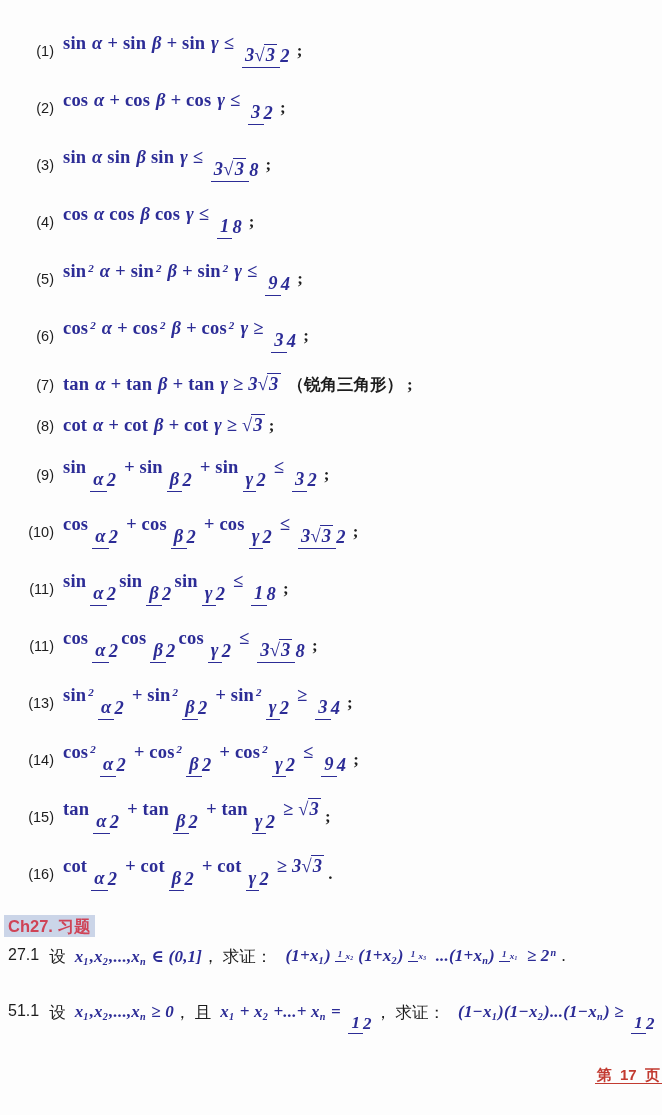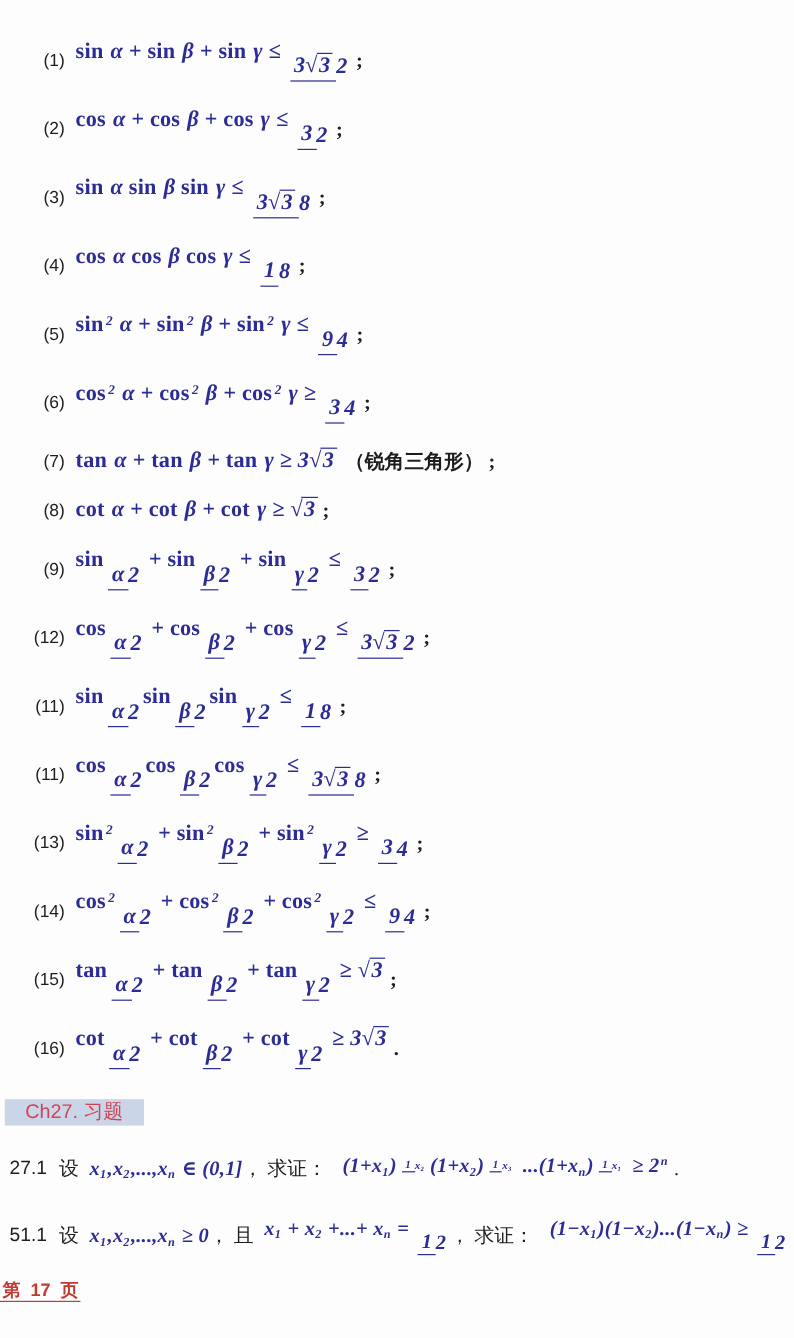--- a/index.html
+++ b/index.html
@@ -26,28 +26,28 @@
   .sqrt{white-space:nowrap}
   .rsign{font-style:normal}
   .rd{border-top:1.7px solid currentColor;padding:0 2px;margin-left:-1px}
   .sup{display:inline-block;position:relative;top:-0.5em;font-size:60%;margin:0 1px}
   .sup.fsup{top:-1.02em;font-size:54%}
   .sub{display:inline-block;position:relative;top:0.3em;font-size:60%;margin-right:1px}
   .note{margin-left:7px;font-size:16.5px;color:var(--ink);font-weight:600}
   .punct{margin-left:4px;font-size:17px;color:var(--ink);font-weight:600}
   .ex-heading{margin:14px 0 8px 4px}
   .ex-heading .hl{background:var(--hl);color:var(--red);
-        font-family:"Liberation Sans",sans-serif;font-weight:400;
-        font-size:16.5px;padding:2px 17px}
-  .exline{display:flex;align-items:center;min-height:56px;padding-left:8px;white-space:pre}
+        font-family:"Liberation Sans",sans-serif;font-weight:700;
+        font-size:16.5px;padding:2px 4px}
+  .exline{display:flex;align-items:flex-start;min-height:56px;padding-left:8px;white-space:pre}
   .exnum{font-family:"Liberation Sans",sans-serif;font-size:16px;color:var(--ink);
          margin-right:10px;flex:0 0 auto}
   .extext{font-size:16.5px;color:var(--ink)}
   .exmath{font-weight:700;font-size:17px;color:var(--blue)}
-  .footer{text-align:left;margin-top:8px}
+  .footer{text-align:right;margin-top:8px}
   .footer .footer-text{font-family:"Liberation Sans",sans-serif;font-weight:700;
         font-size:15px;color:var(--fred);border-bottom:1.5px solid var(--fred);
         padding:0 2px;white-space:pre}
 </style>
 </head>
 <body>
 
 <div class="page">
   <div id="formula-list">
       <div class="item">
@@ -120,21 +120,21 @@
           </span> + <span class="fn">sin</span><span class="frac">
             <span class="num">γ</span>
             <span class="den">2</span>
           </span> ≤ <span class="frac">
             <span class="num">3</span>
             <span class="den">2</span>
           </span></span>
         <span class="punct">;</span>
       </div>
       <div class="item">
-        <span class="label">(12)</span>
+        <span class="label">(10)</span>
         <span class="math"><span class="fn">cos</span><span class="frac">
             <span class="num">α</span>
             <span class="den">2</span>
           </span> + <span class="fn">cos</span><span class="frac">
             <span class="num">β</span>
             <span class="den">2</span>
           </span> + <span class="fn">cos</span><span class="frac">
             <span class="num">γ</span>
             <span class="den">2</span>
           </span> ≤ <span class="frac">

